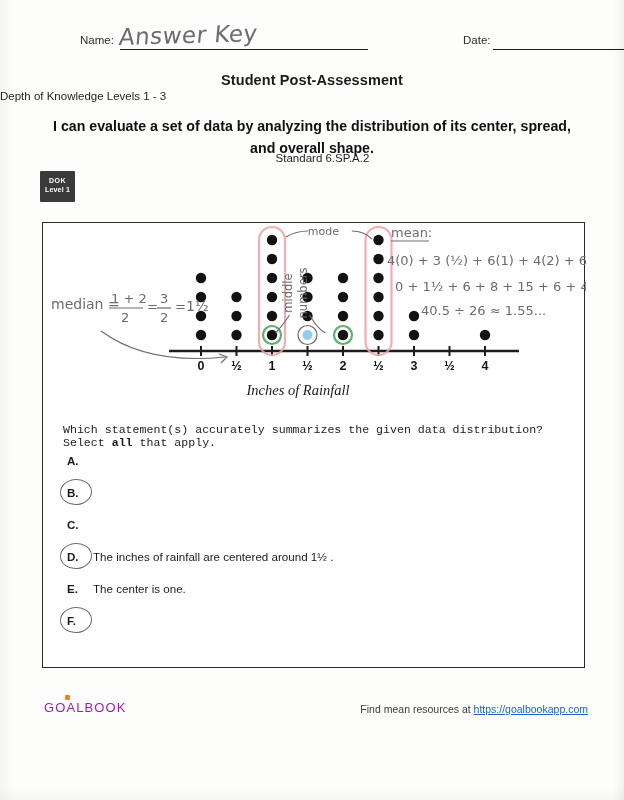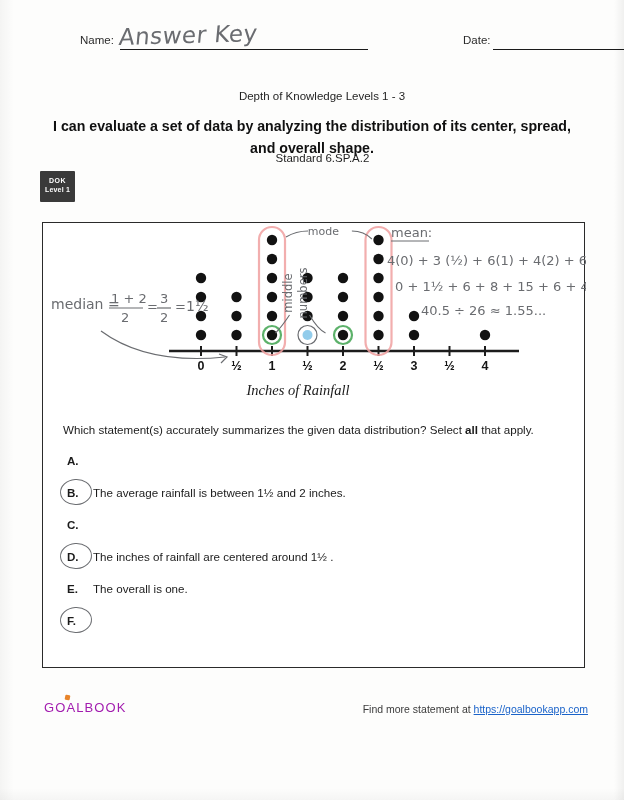--- a/index.html
+++ b/index.html
@@ -62,22 +62,21 @@
 
   
   .h-title {
     position: absolute; left: 0; right: 0; top: 72px;
     text-align: center;
     font-size: 14.5px; font-weight: bold; color: #1b1b1b;
     letter-spacing: 0.1px;
   }
   .h-sub {
     position: absolute; left: 0; right: 0; top: 90px;
-    text-align: center;
-    font-size: 11.5px; color: #1f1f1f; padding-left: 20px;
+    font-size: 11.5px; color: #1f1f1f;
   }
   .h-can {
     position: absolute; left: 40px; right: 40px; top: 115px;
     text-align: center;
     font-size: 14.2px; font-weight: bold; color: #101010;
     line-height: 22px;
   }
   .h-standard {
     position: absolute; left: 0; right: 0; top: 152px;
     text-align: center;
@@ -113,21 +112,21 @@
     border: 1.6px solid #2a2a2a;
     box-sizing: border-box;
     background: #fff;
   }
 
   
   .plot { position: absolute; left: 0; top: 0; width: 543px; height: 180px; }
 
   .question {
     position: absolute; left: 20px; top: 200px; right: 14px;
-    font-size: 11.6px; color: #1b1b1b;
+    font-size: 11.6px; color: #1b1b1b; font-family: Liberation Mono, monospace;
   }
   .choices {
     position: absolute; left: 20px; top: 228px; right: 14px;
   }
   .choice {
     position: relative;
     height: 32px;
     font-size: 11.6px;
     color: #1b1b1b;
   }
@@ -178,20 +177,21 @@
     <div class="namerow">
       <span class="field-label">Name:</span>
       <span class="field-rule" style="left:40px; width:248px;"></span>
       <span class="hand hand-name">Answer Key</span>
 
       <span class="field-label" style="left:383px;">Date:</span>
       <span class="field-rule" style="left:413px; width:175px;"></span>
       <span class="hand" style="left:420px; top:-2px; font-size:18px;"></span>
     </div>
 
+    <div class="h-title">Student Post-Assessment</div>
     <div class="h-sub">Depth of Knowledge Levels 1 - 3</div>
     <div class="h-can">I can evaluate a set of data by analyzing the distribution of its center, spread, and overall shape.</div>
     <div class="h-standard">Standard 6.SP.A.2</div>
 
     <div class="dok">
       <div class="l1">DOK</div>
       <div class="l2">Level 1</div>
     </div>
 
     <div class="box">
@@ -300,43 +300,42 @@
         <span>Which statement(s) accurately summarizes the given data distribution? Select </span><b>all</b><span> that apply.</span>
       </div>
 
       <div class="choices" id="choices">
           <div class="choice">
             <span class="ltr">A.</span>
           </div>
           <div class="choice">
             <span class="ring"></span>
             <span class="ltr">B.</span>
-            <span class="txt">The average rainfall is between 1½ and 2 inches.</span>
           </div>
           <div class="choice">
             <span class="ltr">C.</span>
           </div>
           <div class="choice">
             <span class="ring"></span>
             <span class="ltr">D.</span>
             <span class="txt">The inches of rainfall are centered around 1½ .</span>
           </div>
           <div class="choice">
             <span class="ltr">E.</span>
-            <span class="txt">The overall is one.</span>
+            <span class="txt">The center is one.</span>
           </div>
           <div class="choice">
             <span class="ring"></span>
             <span class="ltr">F.</span>
           </div>
         </div>
     </div>
 
     <div class="logo">
       <span class="dot-acc"></span>
       <span>GOALBOOK</span>
     </div>
     <div class="footer-note">
-      <span>Find more statement at </span><a href="#">https://goalbookapp.com</a>
+      <span>Find mean resources at </span><a href="#">https://goalbookapp.com</a>
     </div>
 
   </div>
 </div>
 
 </body></html>

